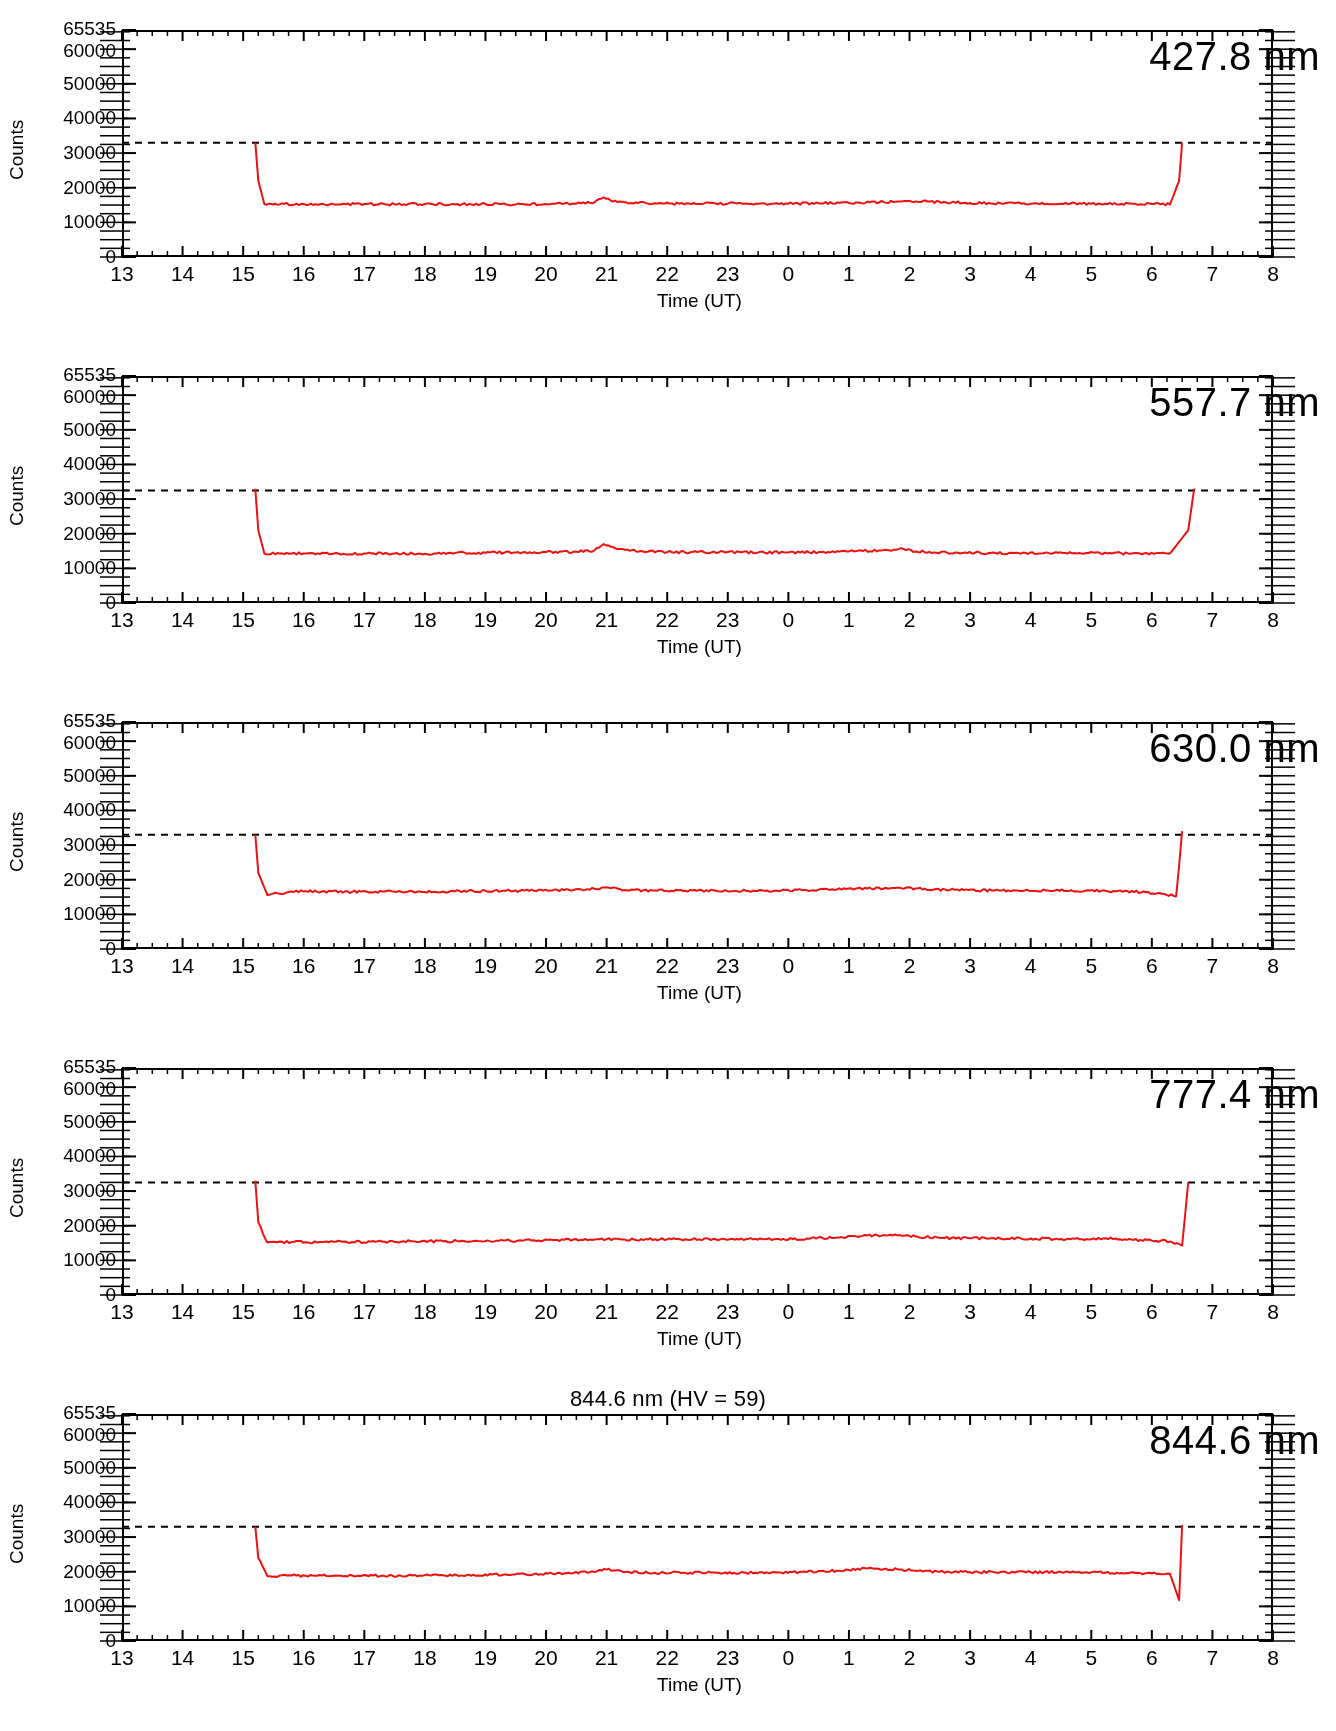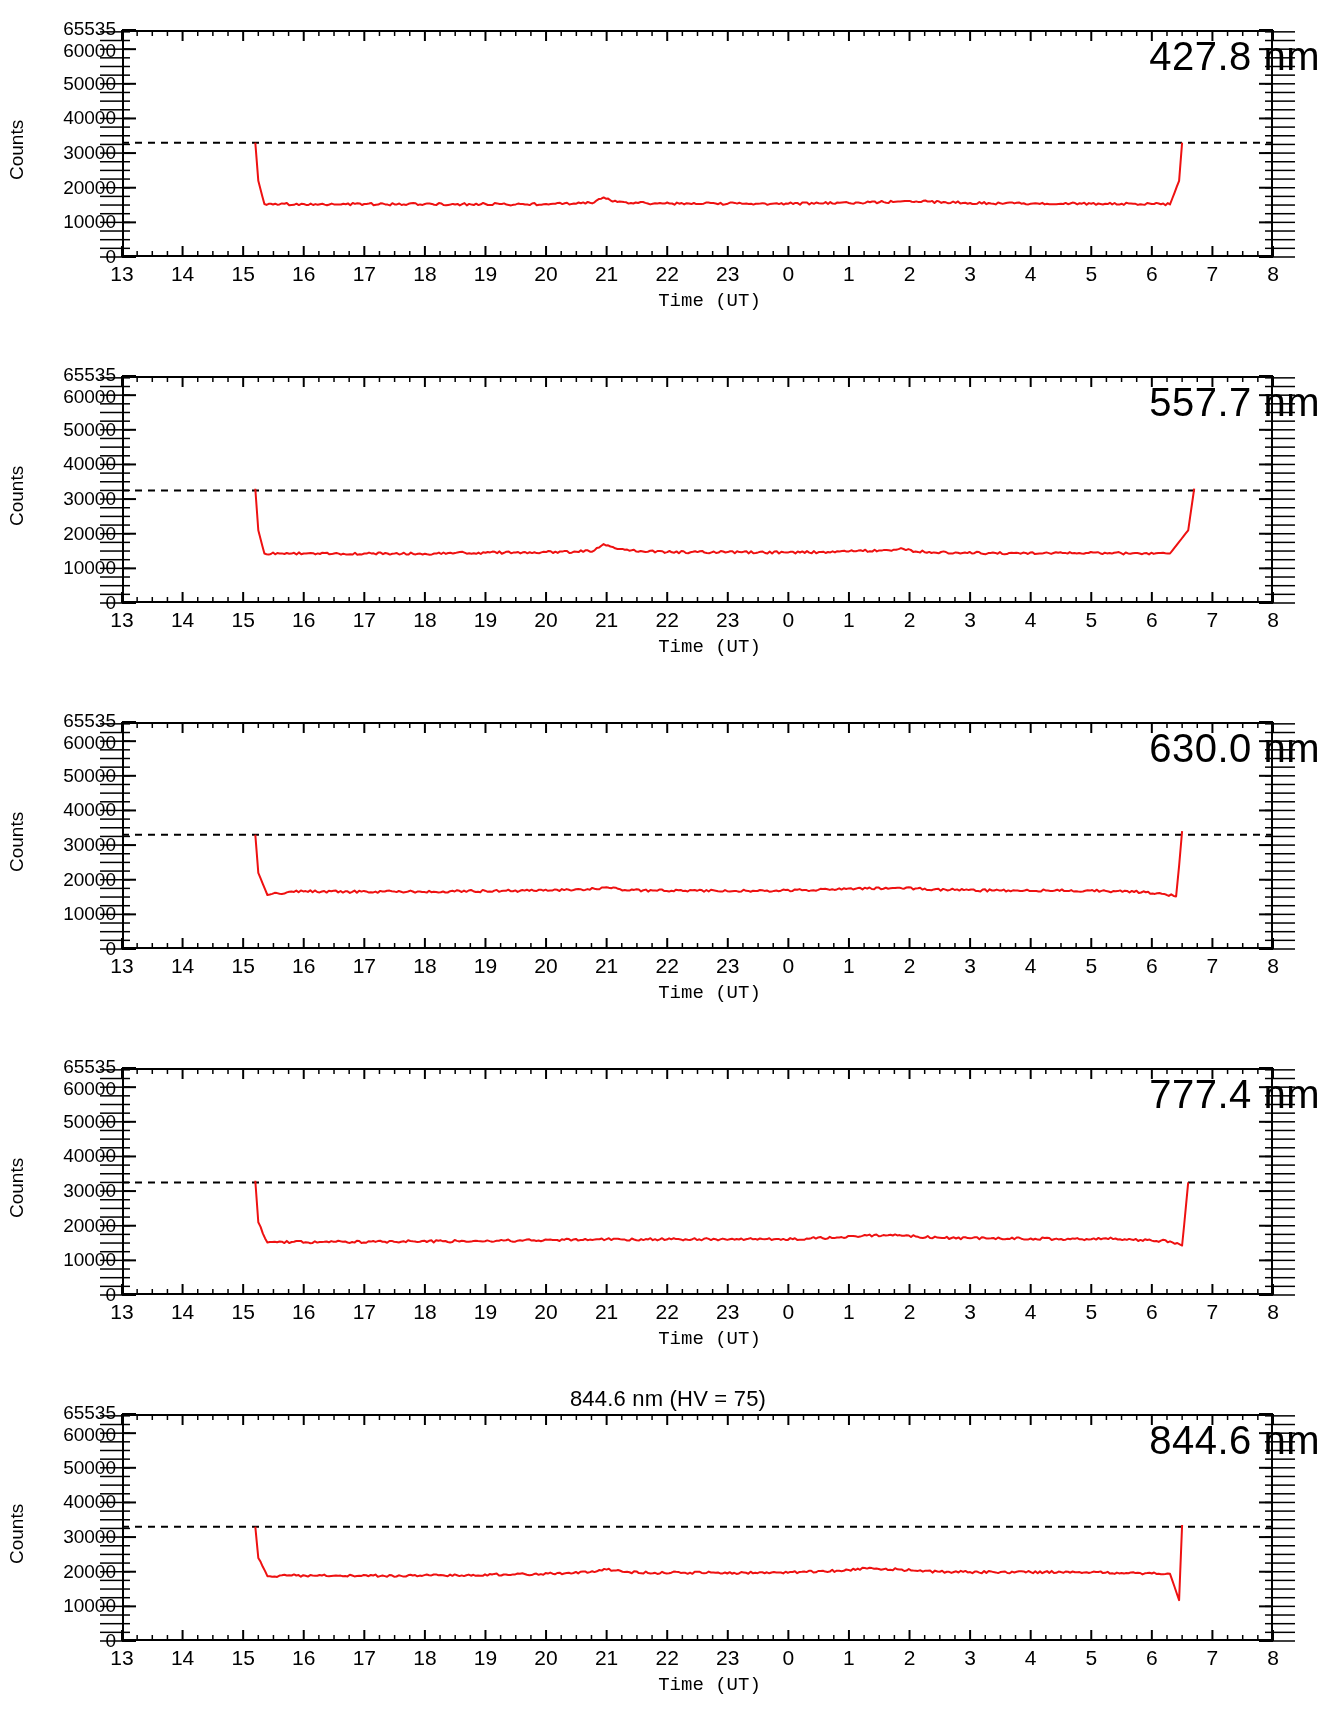--- a/index.html
+++ b/index.html
@@ -77,26 +77,25 @@
   .xtick-label {
     position: absolute;
     top: 262px;
     font-size: 21px;
     text-align: center;
     width: 40px;
     margin-left: -20px;
   }
   .xlabel {
     position: absolute;
-    left: 134px;
+    left: 124px;
     top: 290px;
     width: 1151px;
     text-align: center;
     font-size: 19px;
-    font-family: Liberation Mono, monospace;
   }
   .big-label {
     position: absolute;
     right: 16px;
     top: 34px;
     font-size: 40px;
     letter-spacing: 0.5px;
   }
   svg.curve {
     position: absolute;
@@ -1402,21 +1401,21 @@
           <line x1="100" y1="40.512626840619504" x2="122" y2="40.512626840619504" stroke="#000" stroke-width="1.5"></line>
           <line x1="100" y1="31.85313191424429" x2="122" y2="31.85313191424429" stroke="#000" stroke-width="1.5"></line>
         </svg>
         <svg class="curve" viewBox="0 0 1151 227" preserveAspectRatio="none">
           <line x1="0" x2="1151" y1="114.42656595712215" y2="114.42656595712215" stroke="#000000" stroke-width="2" stroke-dasharray="7 6"></line>
           <polyline fill="none" stroke="#ee1111" stroke-width="2" stroke-linejoin="round" points="133.3,112.7 134.8,133.5 136.3,154.3 138.6,158.9 140.8,165.4 143.1,170.4 145.4,174.4 147.8,173.9 150.2,174.1 152.7,173.7 155.1,174.3 157.5,173.5 159.9,173.7 162.4,175.1 164.8,172.9 167.2,175.1 169.6,174.0 172.0,173.7 174.3,173.0 176.6,173.1 178.9,172.9 181.3,174.8 183.6,174.3 185.9,174.4 188.3,175.2 190.6,174.9 192.9,173.3 195.3,174.6 197.6,174.0 199.9,174.0 202.2,173.8 204.6,173.5 206.9,174.3 209.2,173.1 211.6,173.8 213.9,173.7 216.2,172.8 218.6,173.3 220.9,173.7 223.2,173.4 225.5,174.5 227.9,174.9 230.2,174.0 232.5,174.6 234.9,172.8 237.2,173.0 239.5,174.9 241.8,174.5 244.2,174.8 246.5,173.2 248.8,173.6 251.2,173.0 253.5,173.9 255.8,173.1 258.2,172.8 260.5,173.7 262.8,173.8 265.1,174.7 267.5,173.0 269.8,172.9 272.1,173.7 274.5,174.0 276.8,174.5 279.1,173.7 281.5,173.2 283.8,174.2 286.1,172.3 288.4,173.0 290.8,173.3 293.1,173.5 295.4,174.1 297.8,173.7 300.1,173.0 302.4,172.7 304.8,174.0 307.1,172.8 309.4,172.3 311.7,174.4 314.1,172.2 316.4,172.8 318.7,172.3 321.1,173.3 323.4,173.0 325.7,174.0 328.1,174.4 330.4,174.1 332.7,172.0 335.0,172.9 337.4,173.5 339.7,172.7 342.0,173.0 344.4,173.7 346.7,173.8 349.0,173.6 351.4,173.0 353.7,172.7 356.0,173.0 358.3,173.2 360.7,173.5 363.0,173.2 365.3,172.4 367.7,173.1 370.0,173.7 372.3,173.4 374.7,172.8 377.0,172.8 379.3,171.9 381.6,172.6 384.0,172.3 386.3,171.5 388.6,173.1 391.0,173.7 393.3,173.7 395.6,172.7 398.0,172.3 400.3,172.7 402.6,172.1 404.9,171.5 407.3,171.3 409.6,172.6 411.9,172.3 414.3,173.0 416.6,172.5 418.9,173.2 421.3,172.5 423.6,171.4 425.9,171.7 428.2,171.6 430.6,172.0 432.9,172.1 435.2,172.0 437.6,173.0 439.9,171.2 442.2,171.9 444.6,170.7 446.9,171.1 449.2,172.6 451.5,171.4 453.9,170.9 456.2,172.6 458.5,172.0 460.9,172.0 463.2,170.9 465.5,172.2 467.9,171.6 470.2,171.9 472.5,171.6 474.9,171.2 477.4,171.3 479.8,170.5 482.2,172.2 484.6,171.2 486.9,170.2 489.2,172.1 491.4,170.8 493.7,170.8 496.0,170.7 498.3,171.3 500.5,171.6 502.8,171.6 505.1,172.5 507.5,172.4 509.8,170.5 512.1,171.5 514.5,172.3 516.8,172.6 519.1,171.1 521.4,172.1 523.8,171.1 526.1,171.4 528.4,170.2 530.8,172.2 533.1,171.2 535.4,172.4 537.8,171.4 540.1,170.2 542.4,171.9 544.7,171.6 547.1,170.3 549.4,171.3 551.7,170.2 554.1,171.1 556.4,170.9 558.7,171.4 561.1,172.4 563.4,171.2 565.7,171.7 568.0,172.0 570.4,171.2 572.7,170.2 575.0,172.1 577.4,171.3 579.7,172.3 582.0,170.7 584.4,170.1 586.7,170.9 589.0,172.1 591.3,170.8 593.7,171.2 596.0,172.4 598.3,171.4 600.7,170.6 603.0,171.2 605.3,171.9 607.7,171.2 610.0,170.7 612.3,171.7 614.6,171.0 617.0,171.5 619.3,170.5 621.6,172.0 624.0,171.2 626.3,170.7 628.6,170.1 631.0,171.3 633.3,170.9 635.6,171.7 637.9,170.5 640.3,171.0 642.6,171.2 644.9,171.1 647.3,170.2 649.6,172.0 651.9,171.3 654.3,170.9 656.6,170.9 658.9,171.9 661.2,170.9 663.6,171.9 665.9,171.9 668.2,170.1 670.6,171.2 672.9,170.3 675.2,171.9 677.6,171.7 679.9,171.8 682.2,171.8 684.5,170.5 686.9,170.8 689.2,170.2 691.5,169.2 693.9,170.6 696.2,169.4 698.5,168.9 700.9,170.3 703.2,171.0 705.5,170.6 707.8,168.8 710.2,170.1 712.5,170.1 714.8,169.5 717.2,169.4 719.5,169.1 721.8,169.9 724.2,169.4 726.5,167.9 728.8,167.9 731.1,167.9 733.5,168.2 735.8,168.9 738.1,168.6 740.5,167.9 742.8,166.9 745.1,167.4 747.5,166.6 749.8,168.5 752.1,167.0 754.4,166.5 756.8,168.3 759.1,167.9 761.4,167.1 763.8,167.4 766.1,167.3 768.4,166.8 770.8,167.5 773.1,166.4 775.4,167.4 777.7,167.1 780.0,167.8 782.2,167.7 784.5,167.3 786.8,167.5 789.0,169.0 791.3,167.2 793.6,168.5 796.0,168.8 798.4,169.8 800.9,170.0 803.3,169.6 805.7,168.0 808.1,170.0 810.5,170.2 813.0,168.6 815.4,169.6 817.8,169.8 820.1,170.1 822.5,170.1 824.8,168.8 827.1,171.0 829.5,170.0 831.8,169.3 834.1,170.5 836.5,169.4 838.8,171.2 841.1,169.2 843.4,169.2 845.8,170.1 848.1,170.2 850.4,169.9 852.8,169.3 855.1,169.2 857.4,171.2 859.8,169.3 862.1,169.6 864.4,170.5 866.7,170.5 869.1,170.3 871.4,170.0 873.7,171.2 876.1,169.5 878.4,170.5 880.7,171.2 883.1,171.2 885.4,170.7 887.7,171.0 890.0,169.6 892.4,171.2 894.7,169.5 897.0,169.6 899.4,170.7 901.7,171.4 904.0,171.6 906.4,171.4 908.7,170.5 911.0,171.7 913.3,170.8 915.7,171.6 918.0,171.7 920.3,169.6 922.7,170.1 925.0,169.8 927.3,170.0 929.7,172.0 932.0,171.2 934.3,170.6 936.6,171.4 939.0,170.9 941.3,172.0 943.6,171.7 946.0,170.7 948.3,171.2 950.6,170.4 953.0,170.8 955.3,170.1 957.6,171.3 959.9,171.2 962.3,172.2 964.6,171.0 966.9,171.6 969.3,171.2 971.7,170.4 974.1,171.6 976.5,169.9 979.0,171.3 981.4,170.4 983.8,170.2 986.2,171.1 988.6,169.5 991.1,171.1 993.5,170.5 995.8,171.5 998.0,171.2 1000.3,172.1 1002.6,171.3 1004.9,171.9 1007.1,170.9 1009.4,171.5 1011.7,171.9 1013.9,171.0 1016.2,173.0 1018.5,171.9 1020.8,172.9 1023.0,171.2 1025.3,172.0 1027.6,171.6 1029.8,172.6 1032.1,173.2 1034.4,173.0 1036.7,173.9 1038.9,172.6 1041.2,171.8 1043.5,172.2 1045.7,174.3 1048.0,173.3 1050.4,174.4 1052.9,175.8 1055.3,175.0 1057.7,176.4 1060.1,177.5 1062.2,156.5 1064.2,135.4 1066.2,114.4"></polyline>
         </svg>
       </div>
     </div>
     <div class="panel">
-      <div class="panel-title">844.6 nm (HV = 75)</div>
+      <div class="panel-title">844.6 nm (HV = 59)</div>
       <div class="plot-wrap">
         <div class="frame"></div>
         <div class="ylabel" style="top: 179.5px;">Counts</div>
         <div class="ytick-col">
           <div class="ytick-label" style="top: -12px;">65535</div>
           <div class="ytick-label" style="top: 10.1721px;">60000</div>
           <div class="ytick-label" style="top: 42.8101px;">50000</div>
           <div class="ytick-label" style="top: 77.4481px;">40000</div>
           <div class="ytick-label" style="top: 112.086px;">30000</div>
           <div class="ytick-label" style="top: 146.724px;">20000</div>

